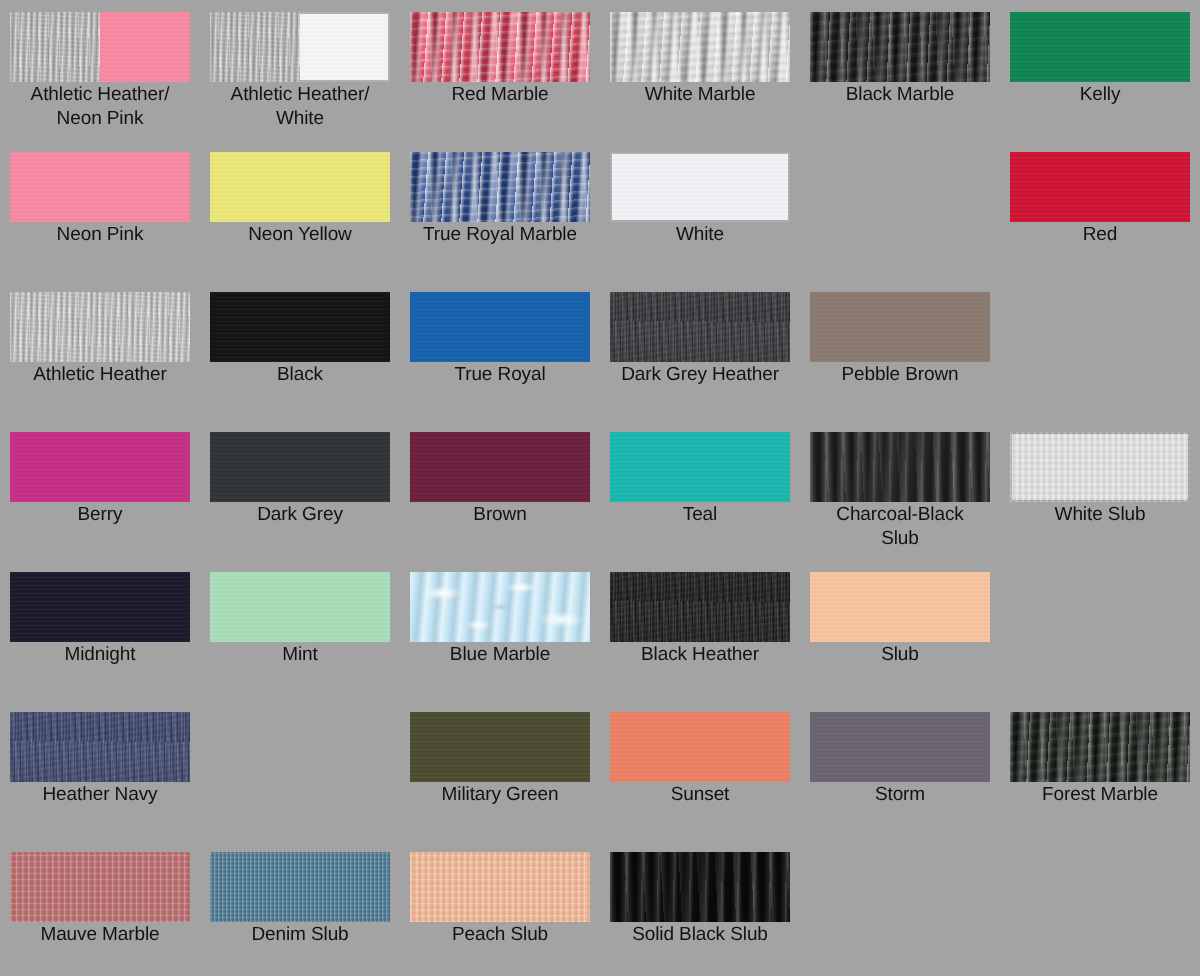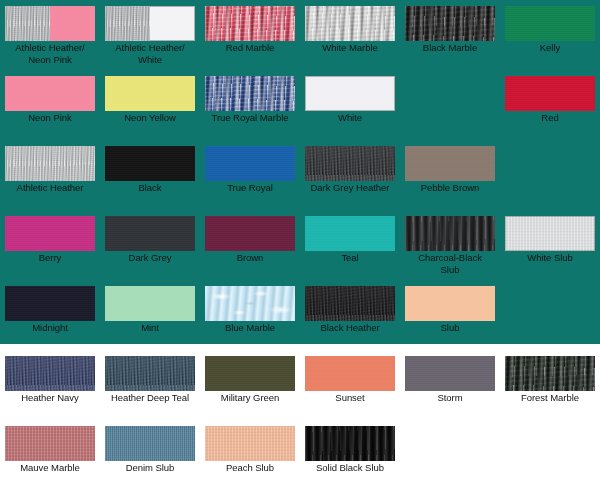--- a/index.html
+++ b/index.html
@@ -10,22 +10,22 @@
   }
   body {
     width: 600px;
     height: 488px;
     font-family: "Liberation Sans", sans-serif;
     overflow: hidden;
   }
   #swatch-grid {
     position: relative;
     width: 600px;
-    height: 344px;
-    background: #0f766e;
+    height: 488px;
+    background: #a3a3a3;
   }
   .swatch-cell {
     position: absolute;
     width: 100px;
     height: 70px;
   }
   .swatch-chip-wrap {
     position: absolute;
     left: 5px;
     top: 3px;
@@ -407,28 +407,20 @@
       <div class="swatch-label">Slub</div>
     </div>
     <div class="swatch-cell" style="left: 0px; top: 353px;">
       <div class="swatch-chip-wrap">
         <div class="swatch-chip" style="background: rgb(65, 76, 120);">
           <div class="tex tex-heather-dark"></div>
         </div>
       </div>
       <div class="swatch-label">Heather Navy</div>
     </div>
-    <div class="swatch-cell" style="left: 100px; top: 353px;">
-      <div class="swatch-chip-wrap">
-        <div class="swatch-chip" style="background: rgb(58, 85, 105);">
-          <div class="tex tex-heather-dark"></div>
-        </div>
-      </div>
-      <div class="swatch-label">Heather Deep Teal</div>
-    </div>
     <div class="swatch-cell" style="left: 200px; top: 353px;">
       <div class="swatch-chip-wrap">
         <div class="swatch-chip" style="background: rgb(75, 76, 49);">
           <div class="tex tex-solid"></div>
         </div>
       </div>
       <div class="swatch-label">Military Green</div>
     </div>
     <div class="swatch-cell" style="left: 300px; top: 353px;">
       <div class="swatch-chip-wrap">

